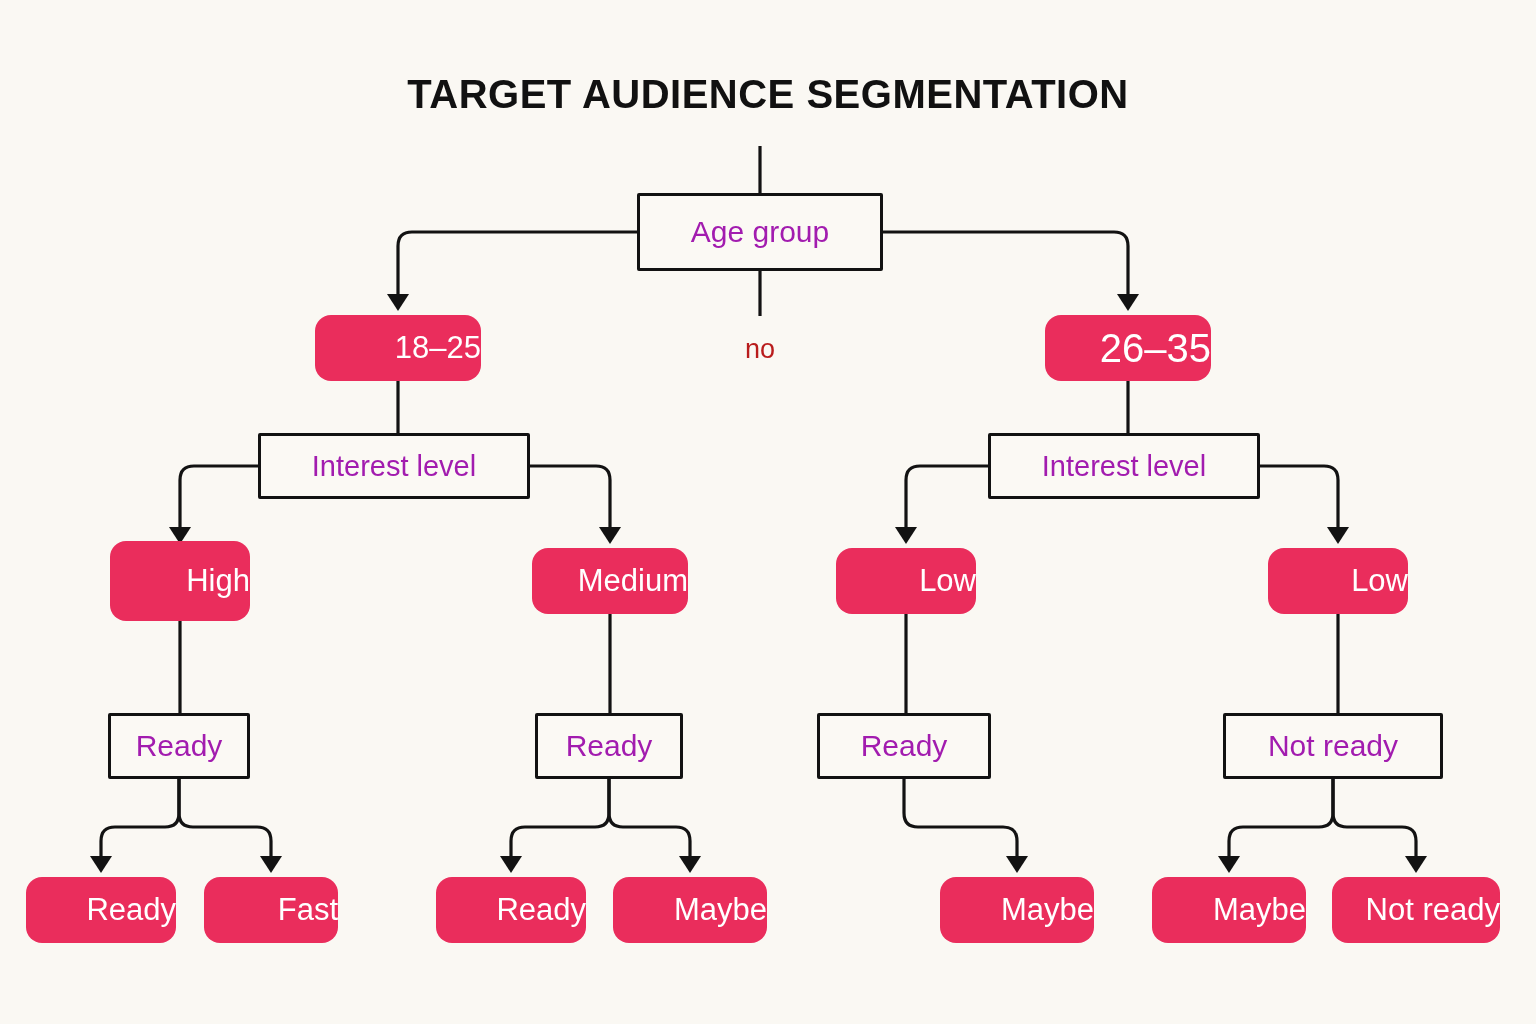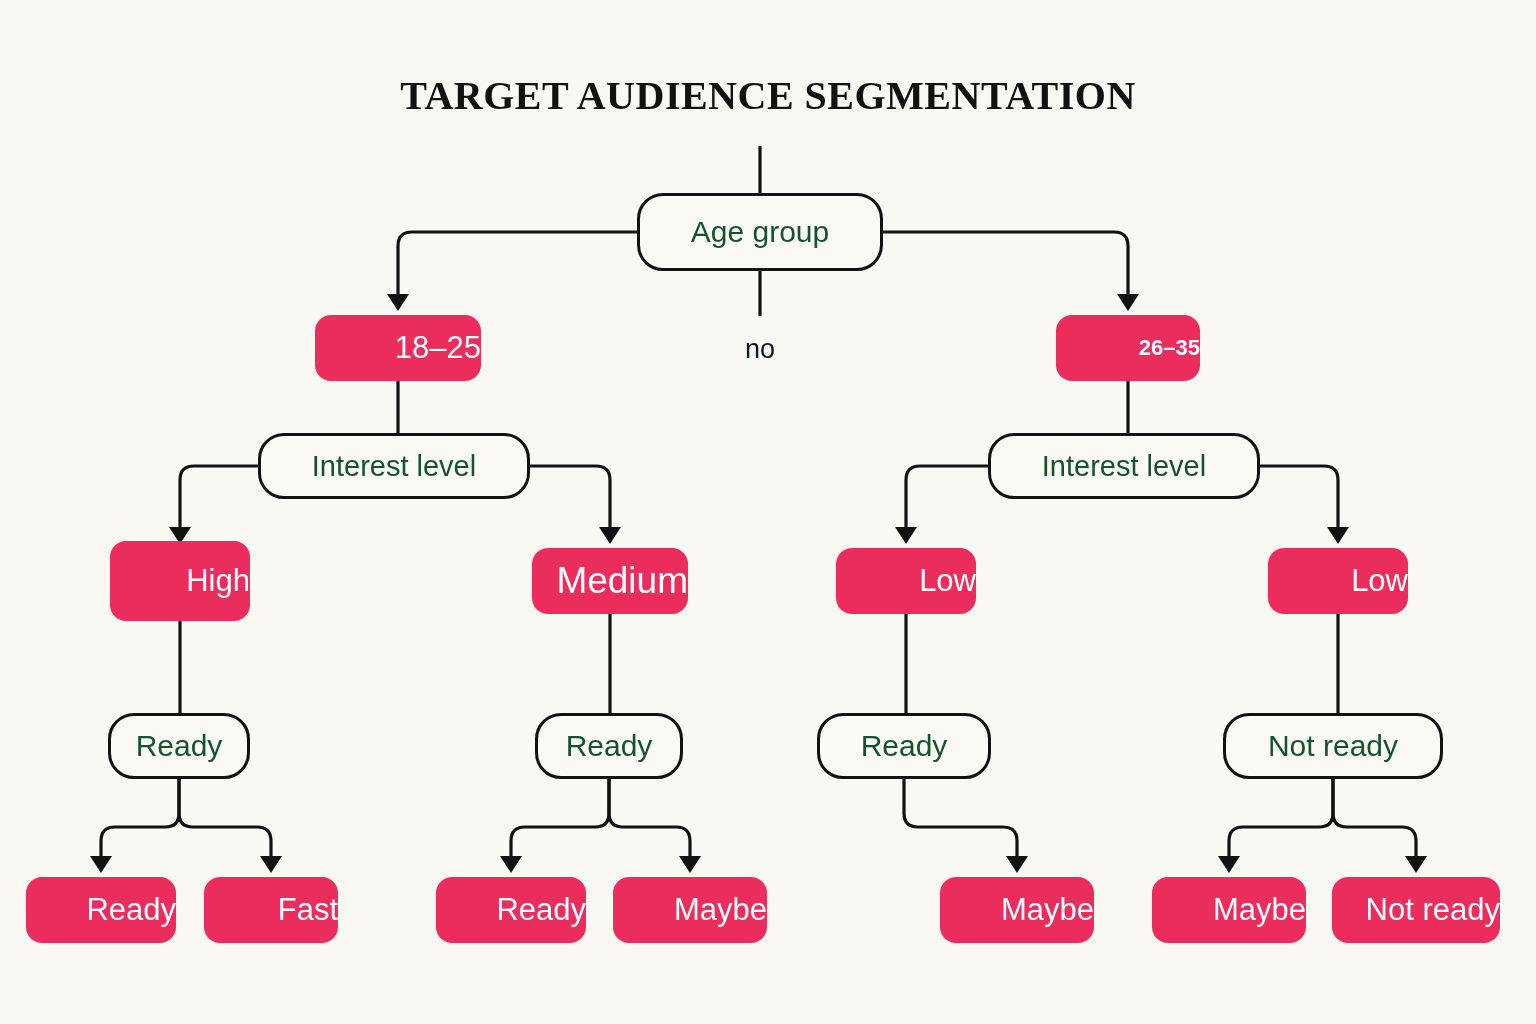--- a/index.html
+++ b/index.html
@@ -19,21 +19,21 @@
     width: 1536px;
     height: 1024px;
     background: #faf8f3;
   }
   #diagram-title {
     position: absolute;
     left: 0;
     top: 72px;
     width: 1536px;
     text-align: center;
-    font-family: Liberation Serif, serif;
+    font-family: Liberation Sans, sans-serif;
     font-weight: bold;
     font-size: 40px;
     letter-spacing: 0.5px;
     color: #111111;
     white-space: nowrap;
   }
   svg#edges {
     position: absolute;
     left: 0;
     top: 0;
@@ -58,36 +58,36 @@
     display: flex;
     align-items: center;
     justify-content: center;
     transform: translate(-50%, -50%);
     white-space: nowrap;
     font-family: "Liberation Sans", sans-serif;
   }
   .node.decision {
     background: #fbf9f4;
     border: 3.2px solid #121212;
-    border-radius: 26px;
-    color: #14532d;
+    border-radius: 2px;
+    color: #a21caf;
   }
   .node.outcome {
     background: #ea2d5c;
     border: none;
     border-radius: 16px;
     color: #ffffff;
     justify-content: flex-end;
   }
   .edge-label {
     position: absolute;
     transform: translate(-50%, -50%);
     font-family: "Liberation Sans", sans-serif;
     font-size: 27px;
-    color: #0f172a;
+    color: #b91c1c;
     white-space: nowrap;
   }
 </style>
 </head>
 <body>
 
 <div id="canvas">
 
   <div id="diagram-title">TARGET AUDIENCE SEGMENTATION</div>
 
@@ -128,33 +128,33 @@
       <polygon points="1405,856 1427,856 1416,873" class="arrowhead"></polygon>
     </svg>
 
   <div id="node-layer">
       <div class="node decision" style="left: 760px; top: 232px; width: 246px; height: 78px; font-size: 30px;">
         <span>Age group</span>
       </div>
       <div class="node outcome" style="left: 398px; top: 348px; width: 166px; height: 66px; font-size: 31px;">
         <span>18–25</span>
       </div>
-      <div class="node outcome" style="left: 1128px; top: 348px; width: 144px; height: 66px; font-size: 22px; font-weight: bold;">
+      <div class="node outcome" style="left: 1128px; top: 348px; width: 166px; height: 66px; font-size: 40px;">
         <span>26–35</span>
       </div>
       <div class="node decision" style="left: 394px; top: 466px; width: 272px; height: 66px; font-size: 29px;">
         <span>Interest level</span>
       </div>
       <div class="node decision" style="left: 1124px; top: 466px; width: 272px; height: 66px; font-size: 29px;">
         <span>Interest level</span>
       </div>
       <div class="node outcome" style="left: 180px; top: 581px; width: 140px; height: 80px; font-size: 31px;">
         <span>High</span>
       </div>
-      <div class="node outcome" style="left: 610px; top: 581px; width: 156px; height: 66px; font-size: 37px;">
+      <div class="node outcome" style="left: 610px; top: 581px; width: 156px; height: 66px; font-size: 31px;">
         <span>Medium</span>
       </div>
       <div class="node outcome" style="left: 906px; top: 581px; width: 140px; height: 66px; font-size: 31px;">
         <span>Low</span>
       </div>
       <div class="node outcome" style="left: 1338px; top: 581px; width: 140px; height: 66px; font-size: 31px;">
         <span>Low</span>
       </div>
       <div class="node decision" style="left: 179px; top: 746px; width: 142px; height: 66px; font-size: 30px;">
         <span>Ready</span>

